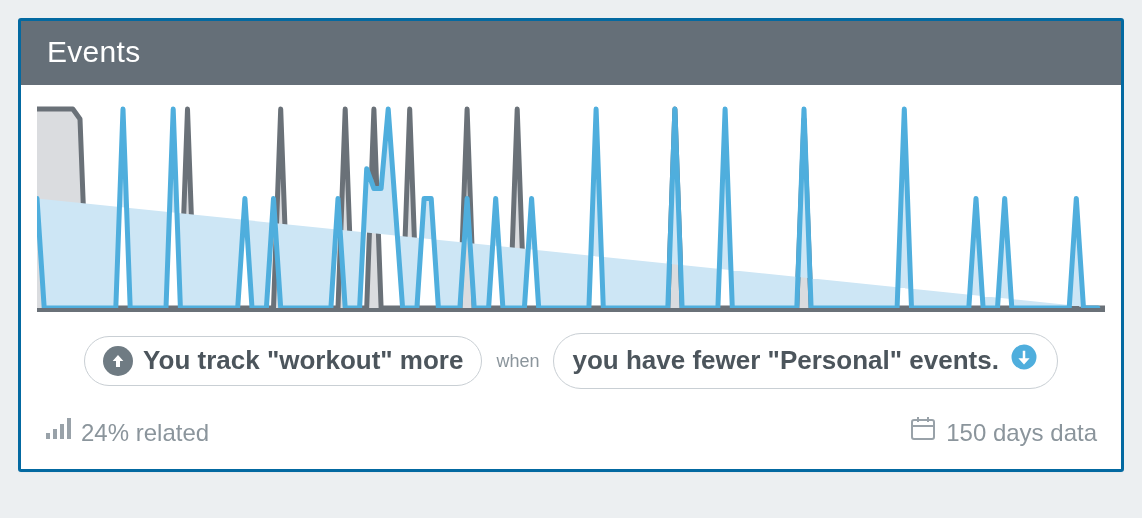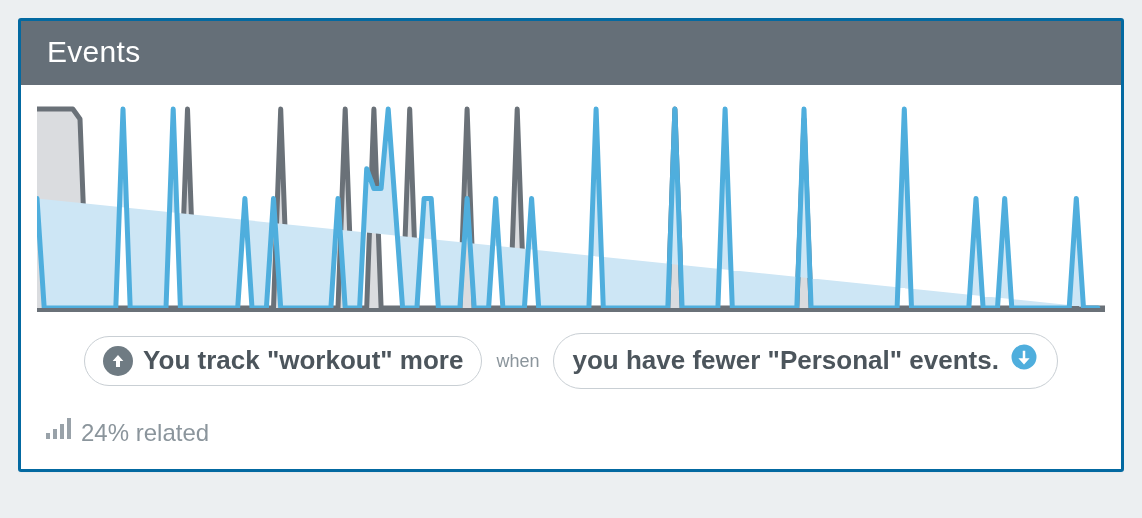--- a/index.html
+++ b/index.html
@@ -134,15 +134,26 @@
         <svg viewBox="0 0 26 26">
           <rect x="1" y="18" width="4" height="6"></rect>
           <rect x="8" y="14" width="4" height="10"></rect>
           <rect x="15" y="9" width="4" height="15"></rect>
           <rect x="22" y="3" width="4" height="21"></rect>
         </svg>
       </span>
       <span>24% related</span>
     </span>
 
+    <span class="footer-item">
+      <span class="cal-icon">
+        <svg viewBox="0 0 26 26" fill="none" stroke="#99a2a9" stroke-width="2">
+          <rect x="2" y="5" width="22" height="19" rx="2"></rect>
+          <line x1="2" y1="11" x2="24" y2="11"></line>
+          <line x1="8" y1="2" x2="8" y2="7"></line>
+          <line x1="18" y1="2" x2="18" y2="7"></line>
+        </svg>
+      </span>
+      <span>150 days data</span>
+    </span>
 
   </div>
 </div>
 
 </body></html>

